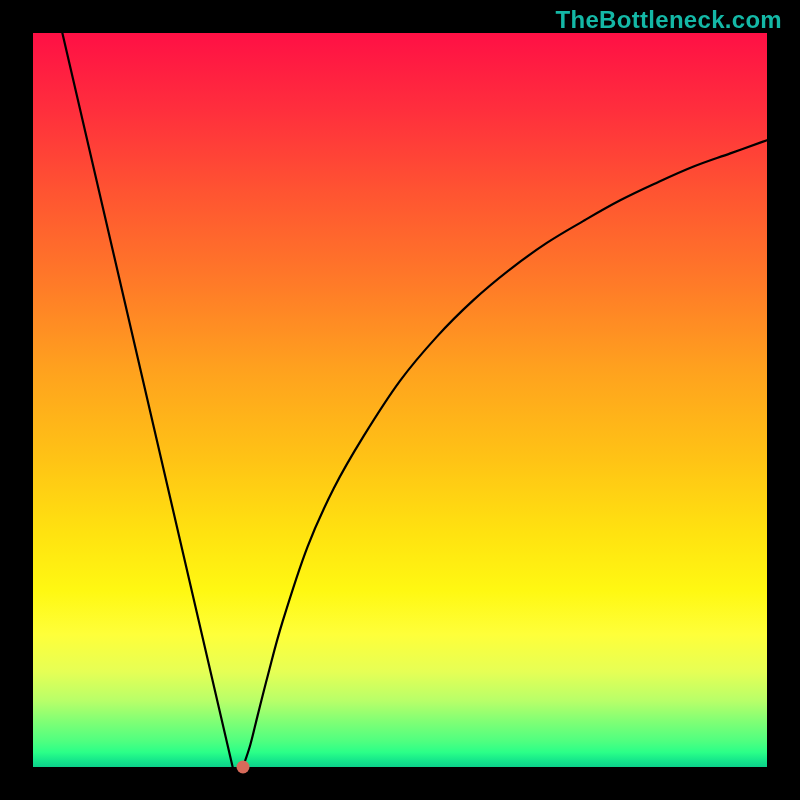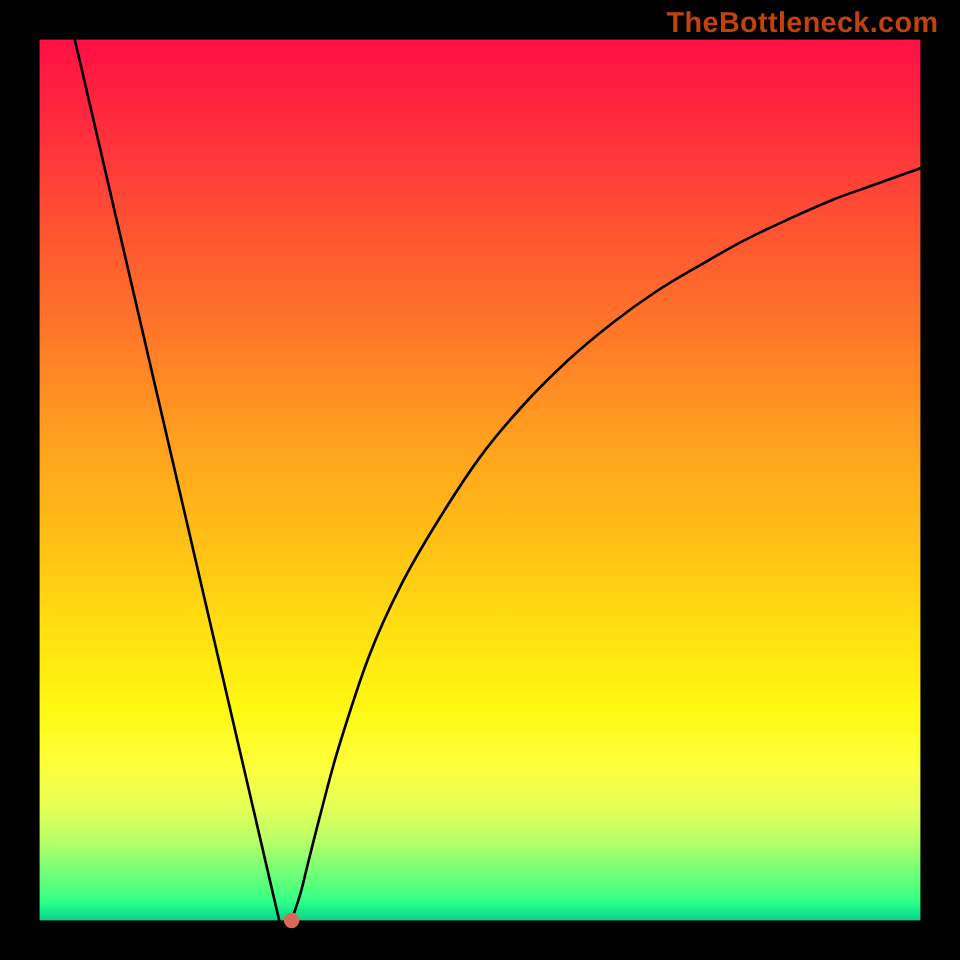--- a/index.html
+++ b/index.html
@@ -4,21 +4,21 @@
 <style>
   * { margin: 0; padding: 0; box-sizing: border-box; }
   html, body { width: 800px; height: 800px; overflow: hidden; background: #000; }
   .container {
     width: 800px; height: 800px; position: relative; background: #000;
   }
   .watermark {
     position: absolute; top: 6px; right: 18px;
     font-family: Arial, Helvetica, sans-serif;
     font-size: 24px; font-weight: 600;
-    color: #c2410c; letter-spacing: 0.3px;
+    color: #14b8a6; letter-spacing: 0.3px;
   }
   .plot-area {
     position: absolute;
     left: 33px; top: 33px;
     width: 734px; height: 734px;
     background: linear-gradient(to bottom,
       #ff1045 0%,
       #ff2d3d 10%,
       #ff5531 22%,
       #ff7a28 34%,

